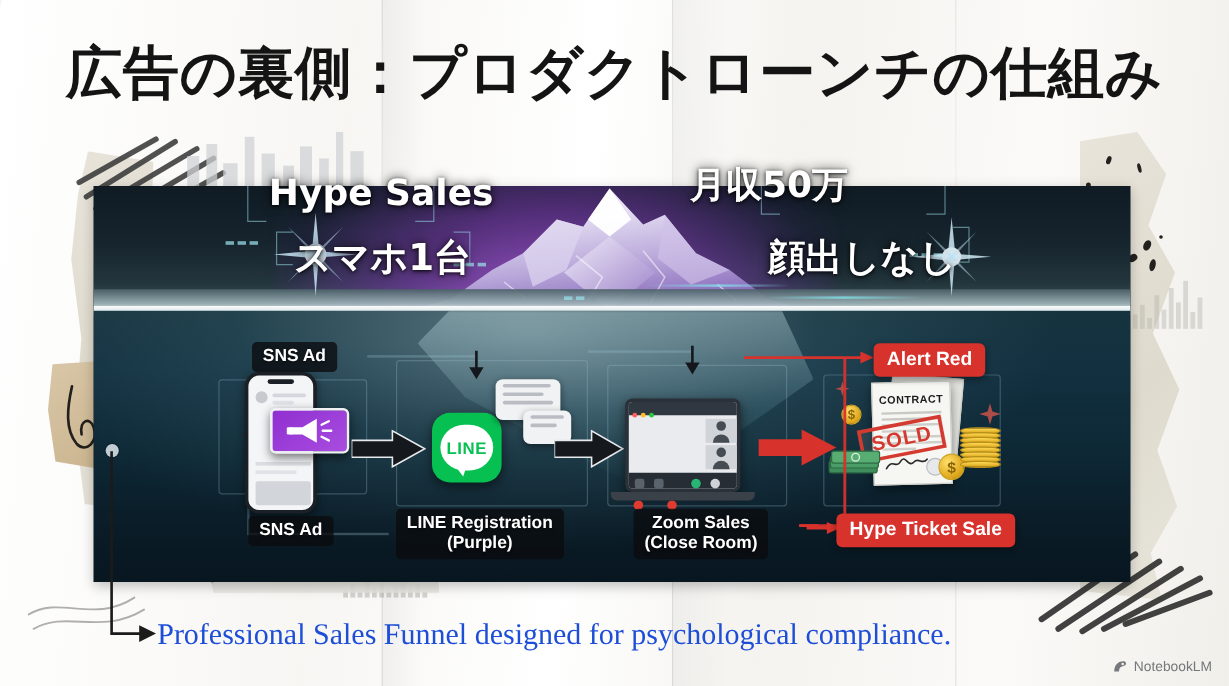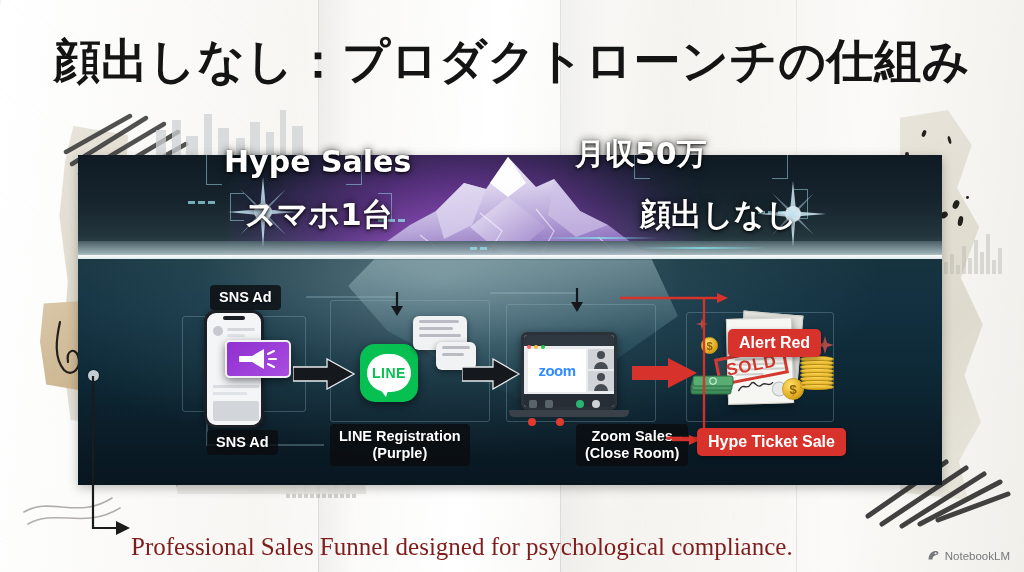--- a/index.html
+++ b/index.html
@@ -262,21 +262,21 @@
   .coin-stack{ position:absolute; left:800px; top:358px; width:34px; height:46px; }
   .coin-stack i{ display:block; height:6px; background:linear-gradient(180deg,#ffd955,#d9a41b); border:1px solid #b98f18; border-radius:50%/60%; margin-top:-2px; }
 
   
   .connector{ position:absolute; left:78px; top:368px; width:120px; height:170px; }
   .connector-dot{ position:absolute; left:88px; top:370px; width:11px; height:11px; border-radius:50%; background:#c2cdd3; box-shadow:0 0 0 1px rgba(0,0,0,.2); }
 
   .caption{
     position:absolute; left:131px; top:516px;
     font-family:"Liberation Serif","DejaVu Serif",serif;
-    font-size:25px; color:#7f1d1d; white-space:nowrap;margin-top:17px;
+    font-size:25px; color:#1d4ed8; white-space:nowrap;
   }
 
   .watermark{
     position:absolute; right:14px; bottom:10px;
     display:flex; align-items:center; gap:5px;
     color:#6f7276; font-size:11.5px; opacity:.95;
   }
 </style>
 </head>
 <body>
@@ -378,21 +378,21 @@
       <rect x="116" y="24" width="8" height="24"></rect>
     <rect x="130" y="2" width="6" height="46"></rect>
       <rect x="142" y="18" width="11" height="30"></rect>
   </g>
 </svg>
 <svg class="scribble" style="left:170px;top:452px;width:200px;height:44px;" viewBox="0 0 200 44">
   <polygon points="6,34 40,10 92,18 120,4 164,20 194,12 196,42 8,42" fill="#e7e5e0" opacity="0.9"></polygon>
   <path d="M6 34 L40 10 L92 18 L120 4 L164 20 L194 12" fill="none" stroke="#c9c6bf" stroke-width="1.2"></path>
 </svg>
 
-<div class="title">顔出しなし：プロダクトローンチの仕組み</div>
+<div class="title">広告の裏側：プロダクトローンチの仕組み</div>
 
 <div class="photo">
   <div class="sky"></div>
   <div class="purple-glow"></div>
 
   <div class="berg">
     <svg width="336" height="110" viewBox="0 0 336 110">
       <defs>
         <linearGradient id="ice" x1="0" y1="0" x2="0.4" y2="1">
           <stop offset="0%" stop-color="#ffffff"></stop>
@@ -548,42 +548,39 @@
 (Purple)</div>
 
 <svg class="arrow-black" style="left:462px;top:358px;width:58px;height:32px;" viewBox="0 0 58 32">
   <polygon points="0,9 31,9 31,1 57,16 31,31 31,23 0,23" fill="#15181c" stroke="#e7eaec" stroke-width="1.3"></polygon>
 </svg>
 
 <div class="laptop">
   <div class="bar">
     <i style="background:#ff5f57"></i><i style="background:#febc2e"></i><i style="background:#28c840"></i>
   </div>
-  <div class="screen">
-    <b>zoom</b>
-  </div>
   <div class="tile" style="left:64px;top:14px;">
     <div class="head"></div>
       <div class="torso"></div>
   </div>
   <div class="tile" style="left:64px;top:36px;">
     <div class="head"></div>
       <div class="torso"></div>
   </div>
   <div class="ctrl">
     <i style="background:#5a636c;border-radius:2px;margin-left:5px"></i>
     <i style="background:#5a636c;border-radius:2px"></i>
     <i style="background:#29b573;margin-left:18px"></i>
     <i style="background:#cfd3d8"></i>
     <i style="background:#e03b30"></i>
     <i style="background:#e03b30;margin-left:16px"></i>
   </div>
 </div>
 <div class="laptop-base"></div>
-<div class="node-label" style="left:528px;top:424px;margin-left:48px;">Zoom Sales
+<div class="node-label" style="left:528px;top:424px;">Zoom Sales
 (Close Room)</div>
 
 <svg class="arrow-red" style="left:632px;top:356px;width:66px;height:34px;" viewBox="0 0 66 34">
   <polygon points="0,10 36,10 36,2 65,17 36,32 36,24 0,24" fill="#d7322b"></polygon>
 </svg>
 
 <div class="contract-back"></div>
 <div class="contract">
   <div class="ct">CONTRACT</div>
   <i style="margin-top:24px"></i>
@@ -631,21 +628,21 @@
   <path d="M0 8 L100 8" fill="none" stroke="#d7322b" stroke-width="2.4"></path>
   <polygon points="108,8 97,3 97,13" fill="#d7322b"></polygon>
   <path d="M84 8 L84 148 L46 148" fill="none" stroke="#d7322b" stroke-width="2.4" opacity="0.95"></path>
   <path d="M46 148 L62 148" fill="none" stroke="#d7322b" stroke-width="2.4"></path>
 </svg>
 <svg style="position:absolute;left:672px;top:430px;width:30px;height:20px;" viewBox="0 0 30 20">
   <line x1="0" y1="10" x2="20" y2="10" stroke="#d7322b" stroke-width="2.4"></line>
   <polygon points="28,10 17,5 17,15" fill="#d7322b"></polygon>
 </svg>
 
-<div class="badge-red" style="left:728px;top:286px;margin-top:43px;">Alert Red</div>
+<div class="badge-red" style="left:728px;top:286px;">Alert Red</div>
 <div class="badge-red" style="left:697px;top:428px;">Hype Ticket Sale</div>
 
 <div class="connector-dot"></div>
 <svg class="connector" viewBox="0 0 120 170">
   <path d="M15 8 L15 160 L40 160" fill="none" stroke="#1b1b1b" stroke-width="2.2"></path>
   <polygon points="52,160 38,153 38,167" fill="#1b1b1b"></polygon>
 </svg>
 
 <div class="caption">Professional Sales Funnel designed for psychological compliance.</div>
 

